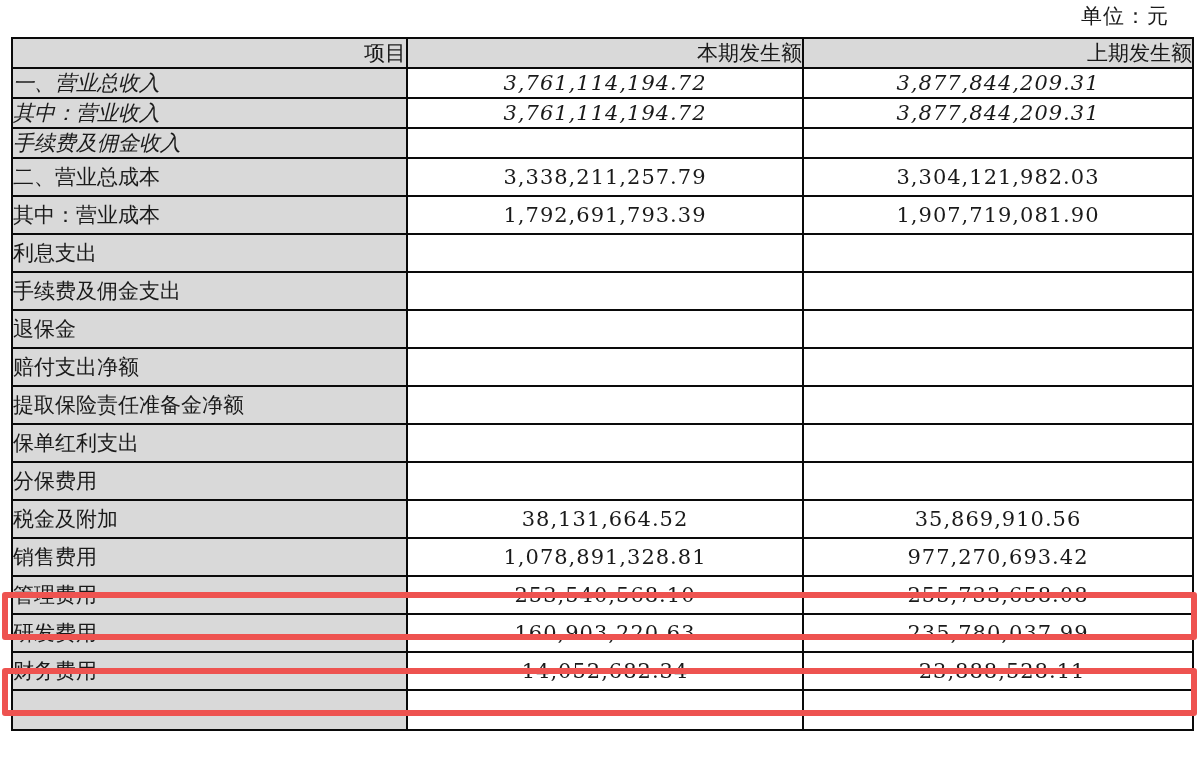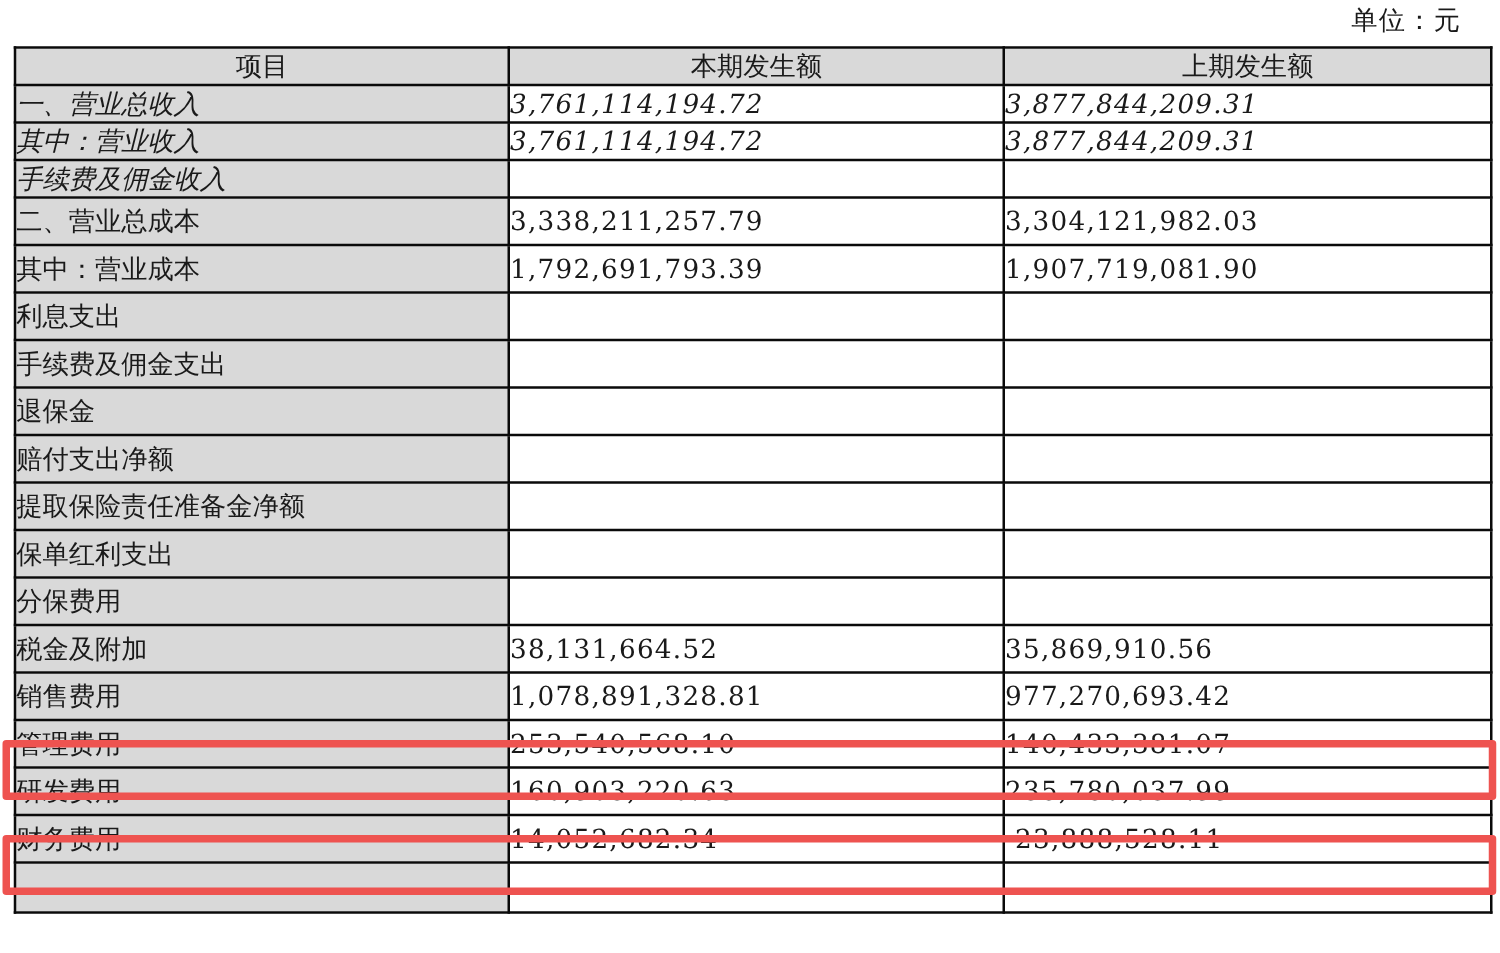--- a/index.html
+++ b/index.html
@@ -32,30 +32,30 @@
     border: 2px solid #0a0a0a;
     font-size: 21px;
     font-weight: normal;
     padding: 0;
     overflow: hidden;
     white-space: nowrap;
     vertical-align: middle;
   }
   table.fin th {
     background: #d9d9d9;
-    text-align: center;
+    text-align: right;
     height: 28px;
   }
   td.item-cell {
     background: #d9d9d9;
     text-align: left;
   }
   td.val-cell {
     background: #ffffff;
-    text-align: left;
+    text-align: center;
     padding-right: 12px;
     letter-spacing: 1px;
   }
   tr.small { height: 30px; font-style: italic; }
   tr.large { height: 38px; margin-left: 46px; }
   tr.partial { height: 40px; }
   .ind0 { padding-left: 19px; }
   .ind1 { padding-left: 37px; }
   .ind2 { padding-left: 89px; }
   .red-box {
@@ -156,21 +156,21 @@
       <td class="val-cell">35,869,910.56</td>
     </tr>
         <tr class="large">
       <td class="item-cell ind2">销售费用</td>
       <td class="val-cell">1,078,891,328.81</td>
       <td class="val-cell">977,270,693.42</td>
     </tr>
         <tr class="large">
       <td class="item-cell ind2">管理费用</td>
       <td class="val-cell">253,540,568.10</td>
-      <td class="val-cell">140,433,381.07</td>
+      <td class="val-cell">255,733,658.08</td>
     </tr>
         <tr class="large">
       <td class="item-cell ind2">研发费用</td>
       <td class="val-cell">160,903,220.63</td>
       <td class="val-cell">235,780,037.99</td>
     </tr>
         <tr class="large">
       <td class="item-cell ind2">财务费用</td>
       <td class="val-cell">14,052,682.34</td>
       <td class="val-cell">-23,888,528.11</td>

